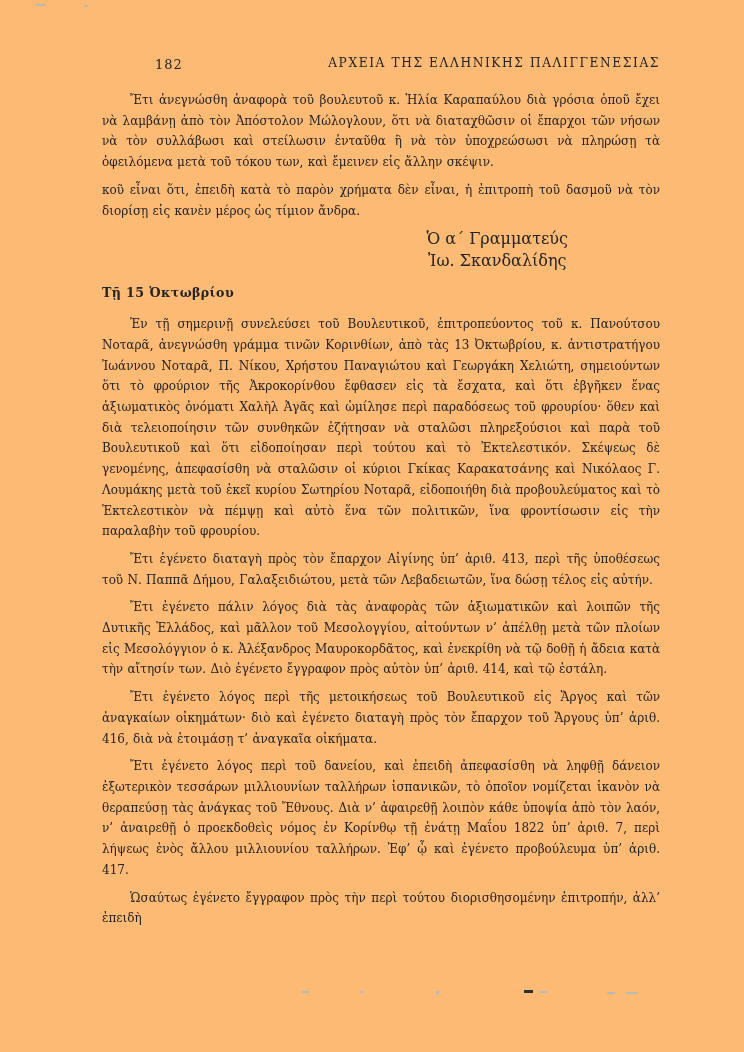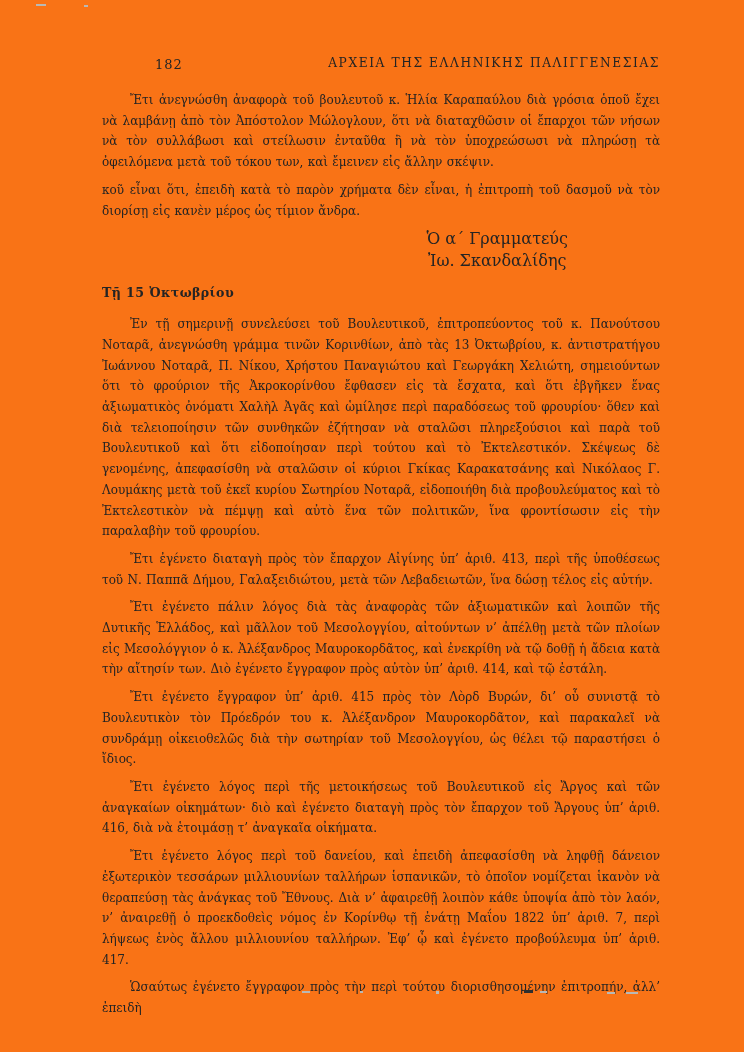--- a/index.html
+++ b/index.html
@@ -1,21 +1,21 @@
 <!DOCTYPE html>
 <html><head>
 <meta charset="utf-8">
 <style>
   html, body { margin: 0; padding: 0; background: #e8e8e6; }
   .page {
     position: relative;
     width: 744px;
     height: 1052px;
     margin: 0 auto;
-    background: #f97316;
+    background: #fdba74;
     font-family: "DejaVu Serif", "Liberation Serif", serif;
     color: #242424;
     overflow: hidden;
   }
   .content {
     position: absolute;
     left: 102px;
     top: 56px;
     width: 558px;
   }
@@ -85,21 +85,20 @@
     <div class="signature">
       <div>Ὁ α΄ Γραμματεύς</div>
       <div>Ἰω. Σκανδαλίδης</div>
     </div>
 
     <div class="date-heading">Τῇ 15 Ὀκτωβρίου</div>
 
     <p class="body indent">Ἐν τῇ σημερινῇ συνελεύσει τοῦ Βουλευτικοῦ, ἐπιτροπεύοντος τοῦ κ. Πανούτσου Νοταρᾶ, ἀνεγνώσθη γράμμα τινῶν Κορινθίων, ἀπὸ τὰς 13 Ὀκτωβρίου, κ. ἀντιστρατήγου Ἰωάννου Νοταρᾶ, Π. Νίκου, Χρήστου Παναγιώτου καὶ Γεωργάκη Χελιώτη, σημειούντων ὅτι τὸ φρούριον τῆς Ἀκροκορίνθου ἔφθασεν εἰς τὰ ἔσχατα, καὶ ὅτι ἐβγῆκεν ἕνας ἀξιωματικὸς ὀνόματι Χαλὴλ Ἀγᾶς καὶ ὡμίλησε περὶ παραδόσεως τοῦ φρουρίου· ὅθεν καὶ διὰ τελειοποίησιν τῶν συνθηκῶν ἐζήτησαν νὰ σταλῶσι πληρεξούσιοι καὶ παρὰ τοῦ Βουλευτικοῦ καὶ ὅτι εἰδοποίησαν περὶ τούτου καὶ τὸ Ἐκτελεστικόν. Σκέψεως δὲ γενομένης, ἀπεφασίσθη νὰ σταλῶσιν οἱ κύριοι Γκίκας Καρακατσάνης καὶ Νικόλαος Γ. Λουμάκης μετὰ τοῦ ἐκεῖ κυρίου Σωτηρίου Νοταρᾶ, εἰδοποιήθη διὰ προβουλεύματος καὶ τὸ Ἐκτελεστικὸν νὰ πέμψῃ καὶ αὐτὸ ἕνα τῶν πολιτικῶν, ἵνα φροντίσωσιν εἰς τὴν παραλαβὴν τοῦ φρουρίου.</p>
     <p class="body indent">Ἔτι ἐγένετο διαταγὴ πρὸς τὸν ἔπαρχον Αἰγίνης ὑπ’ ἀριθ. 413, περὶ τῆς ὑποθέσεως τοῦ Ν. Παππᾶ Δήμου, Γαλαξειδιώτου, μετὰ τῶν Λεβαδειωτῶν, ἵνα δώσῃ τέλος εἰς αὐτήν.</p>
     <p class="body indent">Ἔτι ἐγένετο πάλιν λόγος διὰ τὰς ἀναφορὰς τῶν ἀξιωματικῶν καὶ λοιπῶν τῆς Δυτικῆς Ἑλλάδος, καὶ μᾶλλον τοῦ Μεσολογγίου, αἰτούντων ν’ ἀπέλθῃ μετὰ τῶν πλοίων εἰς Μεσολόγγιον ὁ κ. Ἀλέξανδρος Μαυροκορδᾶτος, καὶ ἐνεκρίθη νὰ τῷ δοθῇ ἡ ἄδεια κατὰ τὴν αἴτησίν των. Διὸ ἐγένετο ἔγγραφον πρὸς αὐτὸν ὑπ’ ἀριθ. 414, καὶ τῷ ἐστάλη.</p>
-    <p class="body indent">Ἔτι ἐγένετο ἔγγραφον ὑπ’ ἀριθ. 415 πρὸς τὸν Λὸρδ Βυρών, δι’ οὗ συνιστᾷ τὸ Βουλευτικὸν τὸν Πρόεδρόν του κ. Ἀλέξανδρον Μαυροκορδᾶτον, καὶ παρακαλεῖ νὰ συνδράμῃ οἰκειοθελῶς διὰ τὴν σωτηρίαν τοῦ Μεσολογγίου, ὡς θέλει τῷ παραστήσει ὁ ἴδιος.</p>
     <p class="body indent">Ἔτι ἐγένετο λόγος περὶ τῆς μετοικήσεως τοῦ Βουλευτικοῦ εἰς Ἄργος καὶ τῶν ἀναγκαίων οἰκημάτων· διὸ καὶ ἐγένετο διαταγὴ πρὸς τὸν ἔπαρχον τοῦ Ἄργους ὑπ’ ἀριθ. 416, διὰ νὰ ἑτοιμάσῃ τ’ ἀναγκαῖα οἰκήματα.</p>
     <p class="body indent">Ἔτι ἐγένετο λόγος περὶ τοῦ δανείου, καὶ ἐπειδὴ ἀπεφασίσθη νὰ ληφθῇ δάνειον ἐξωτερικὸν τεσσάρων μιλλιουνίων ταλλήρων ἱσπανικῶν, τὸ ὁποῖον νομίζεται ἱκανὸν νὰ θεραπεύσῃ τὰς ἀνάγκας τοῦ Ἔθνους. Διὰ ν’ ἀφαιρεθῇ λοιπὸν κάθε ὑποψία ἀπὸ τὸν λαόν, ν’ ἀναιρεθῇ ὁ προεκδοθεὶς νόμος ἐν Κορίνθῳ τῇ ἐνάτῃ Μαΐου 1822 ὑπ’ ἀριθ. 7, περὶ λήψεως ἑνὸς ἄλλου μιλλιουνίου ταλλήρων. Ἐφ’ ᾧ καὶ ἐγένετο προβούλευμα ὑπ’ ἀριθ. 417.</p>
     <p class="body indent fill">Ὡσαύτως ἐγένετο ἔγγραφον πρὸς τὴν περὶ τούτου διορισθησομένην ἐπιτροπήν, ἀλλ’ ἐπειδὴ</p>
 
   </div>
 
   <div class="speck" style="left:36px; top:4px; width:10px; height:2px;"></div>
   <div class="speck" style="left:84px; top:5px; width:4px; height:2px;"></div>
   <div class="speck" style="left:302px; top:991px; width:8px; height:2px;"></div>
   <div class="speck" style="left:360px; top:991px; width:3px; height:2px;"></div>

